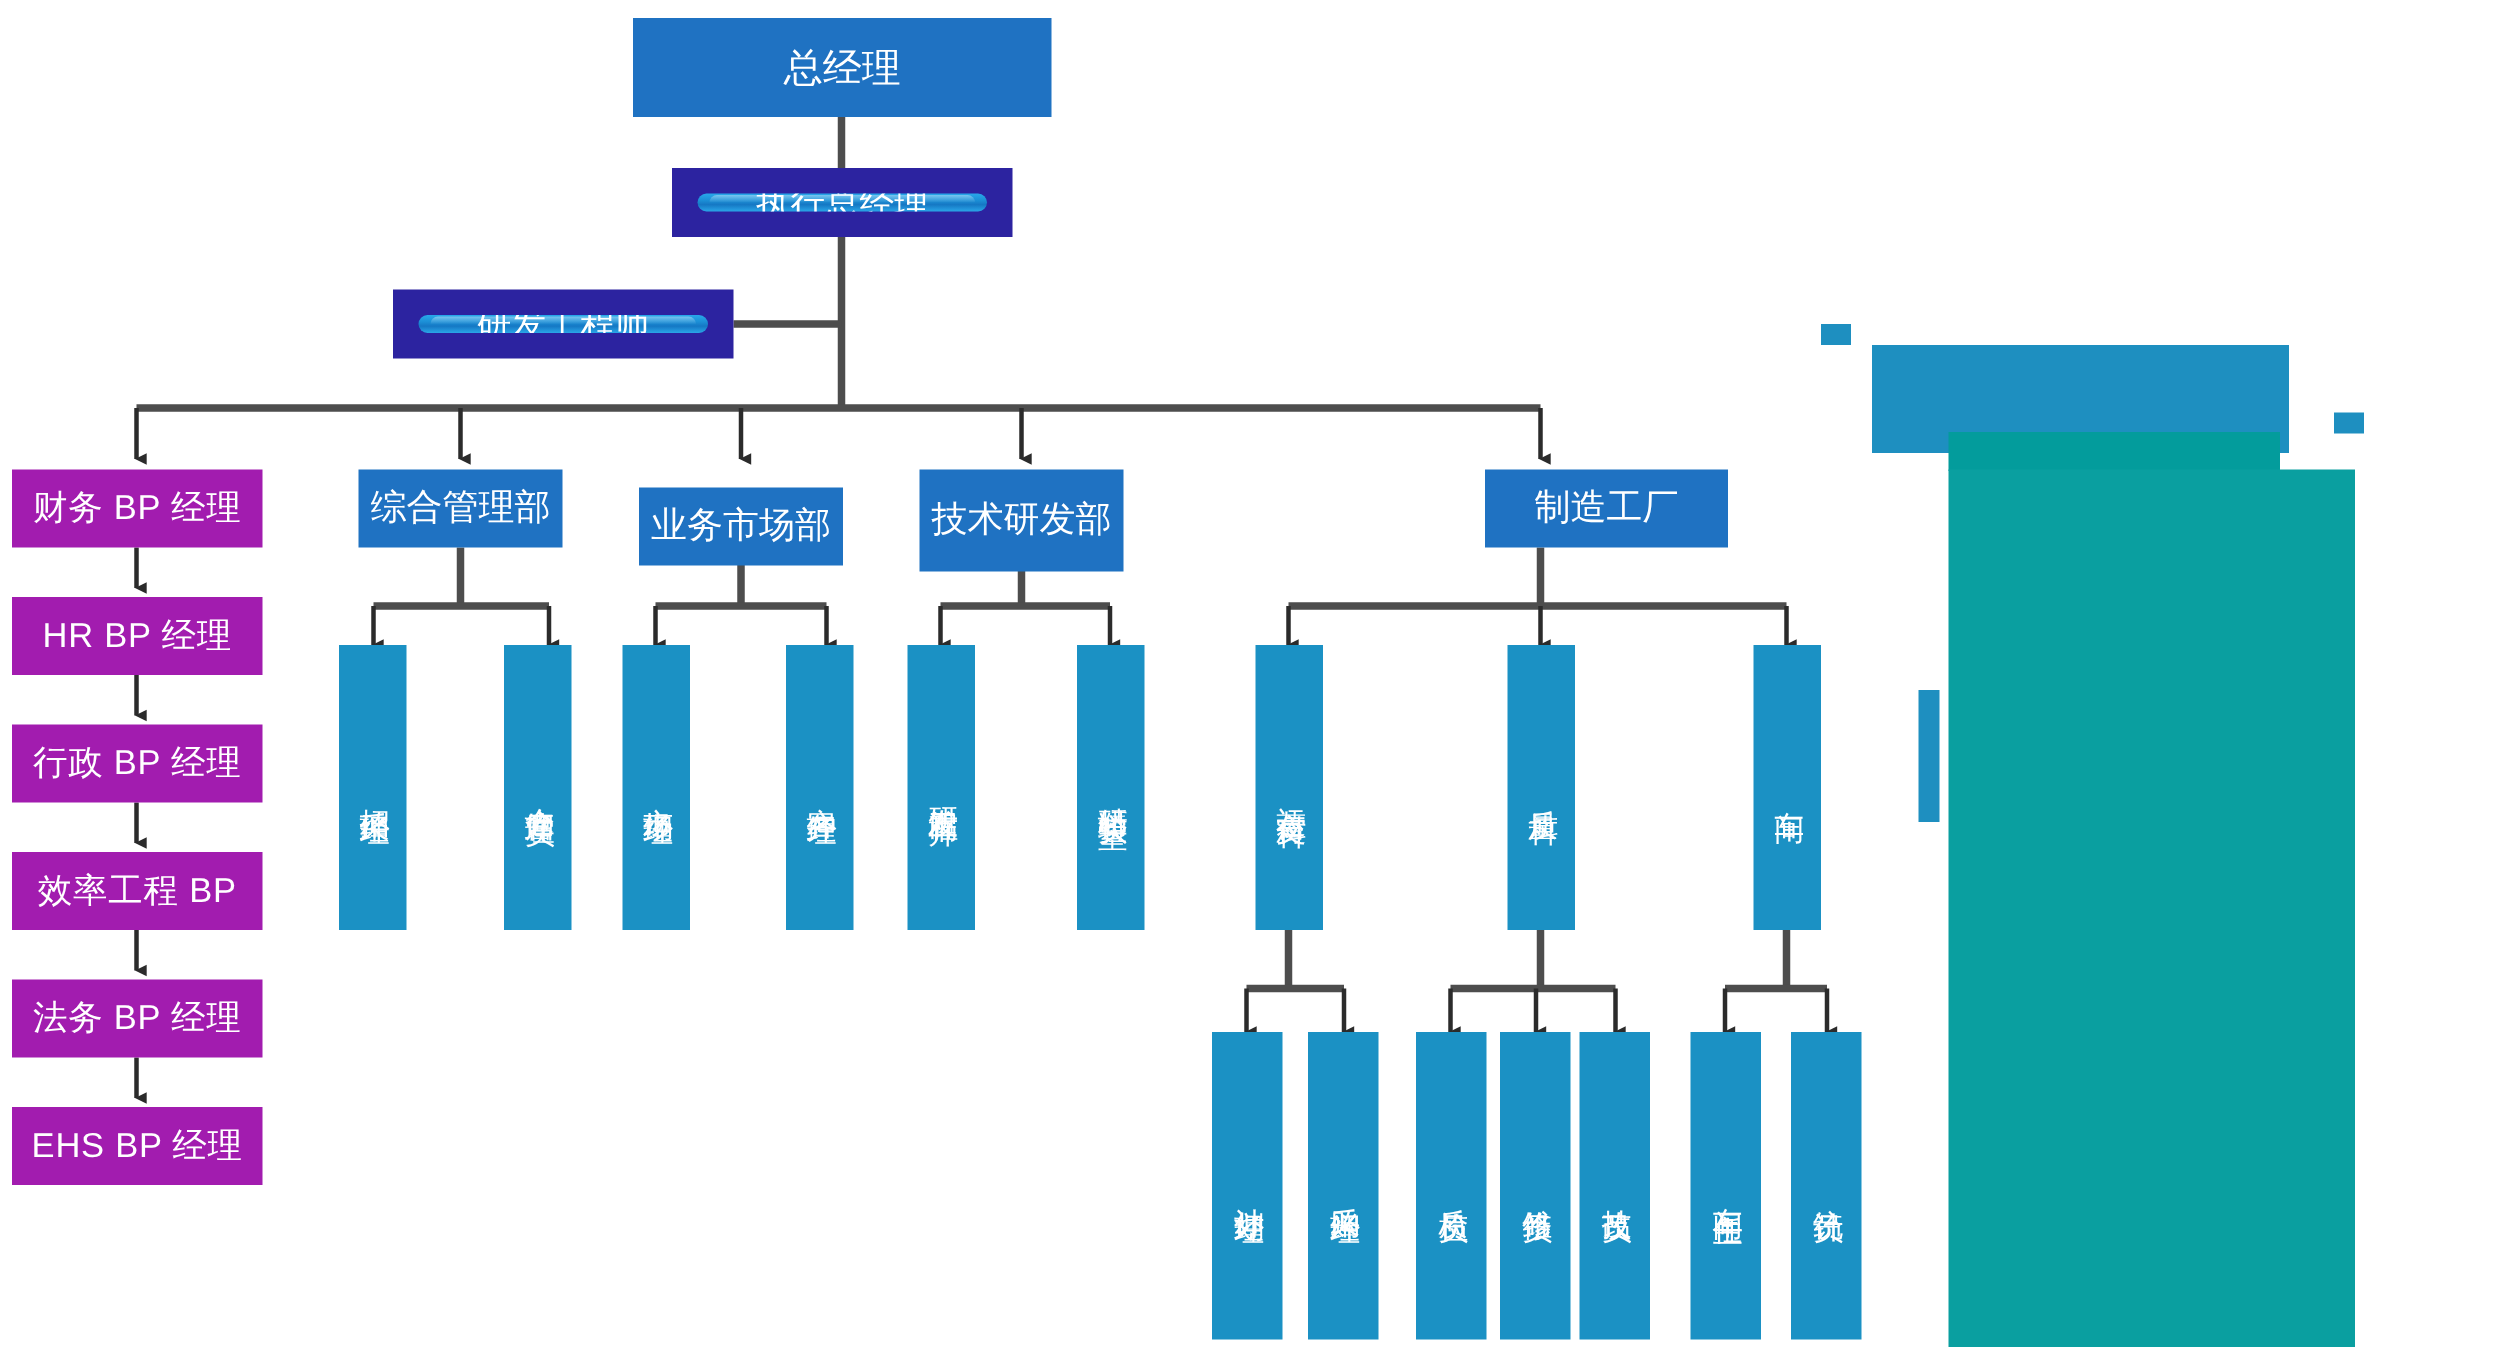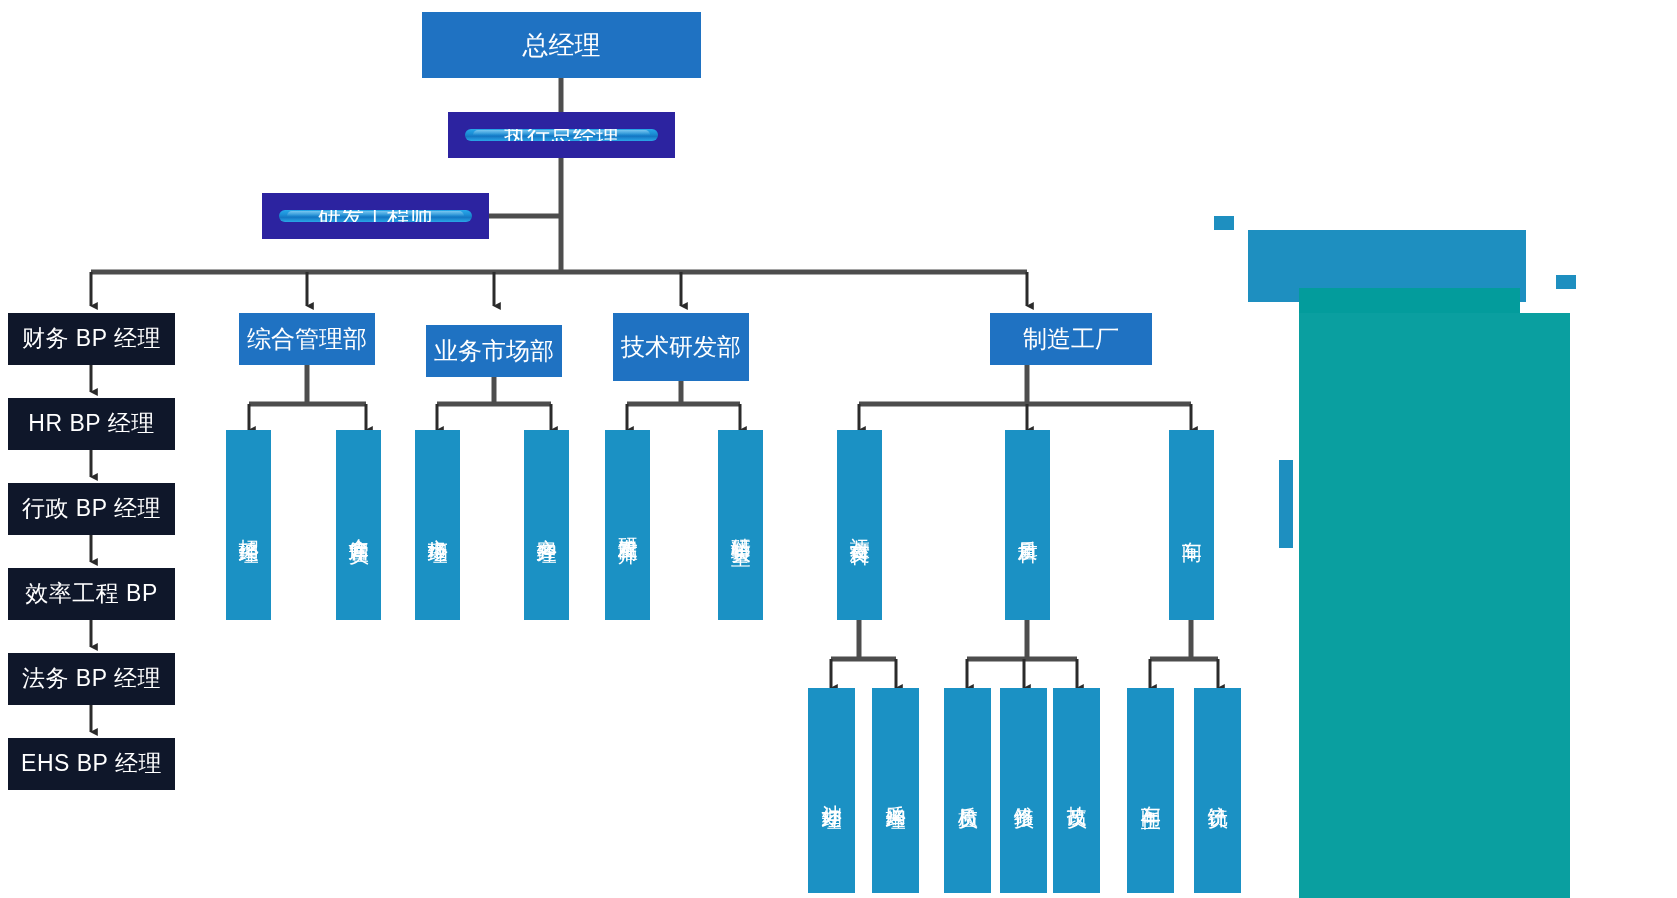--- a/index.html
+++ b/index.html
@@ -36,21 +36,21 @@
     background: #1f72c2;
     font-size: 26px;
   }
   
   .dept {
     background: #1f72c2;
     font-size: 24px;
   }
   
   .bp {
-    background: #0f172a;
+    background: #a21caf;
     font-size: 23px;
     letter-spacing: 0.5px;
   }
   
   .vert {
     background: #1b91c4;
     font-size: 20px;
     writing-mode: vertical-rl;
     text-orientation: upright;
     letter-spacing: 2px;

